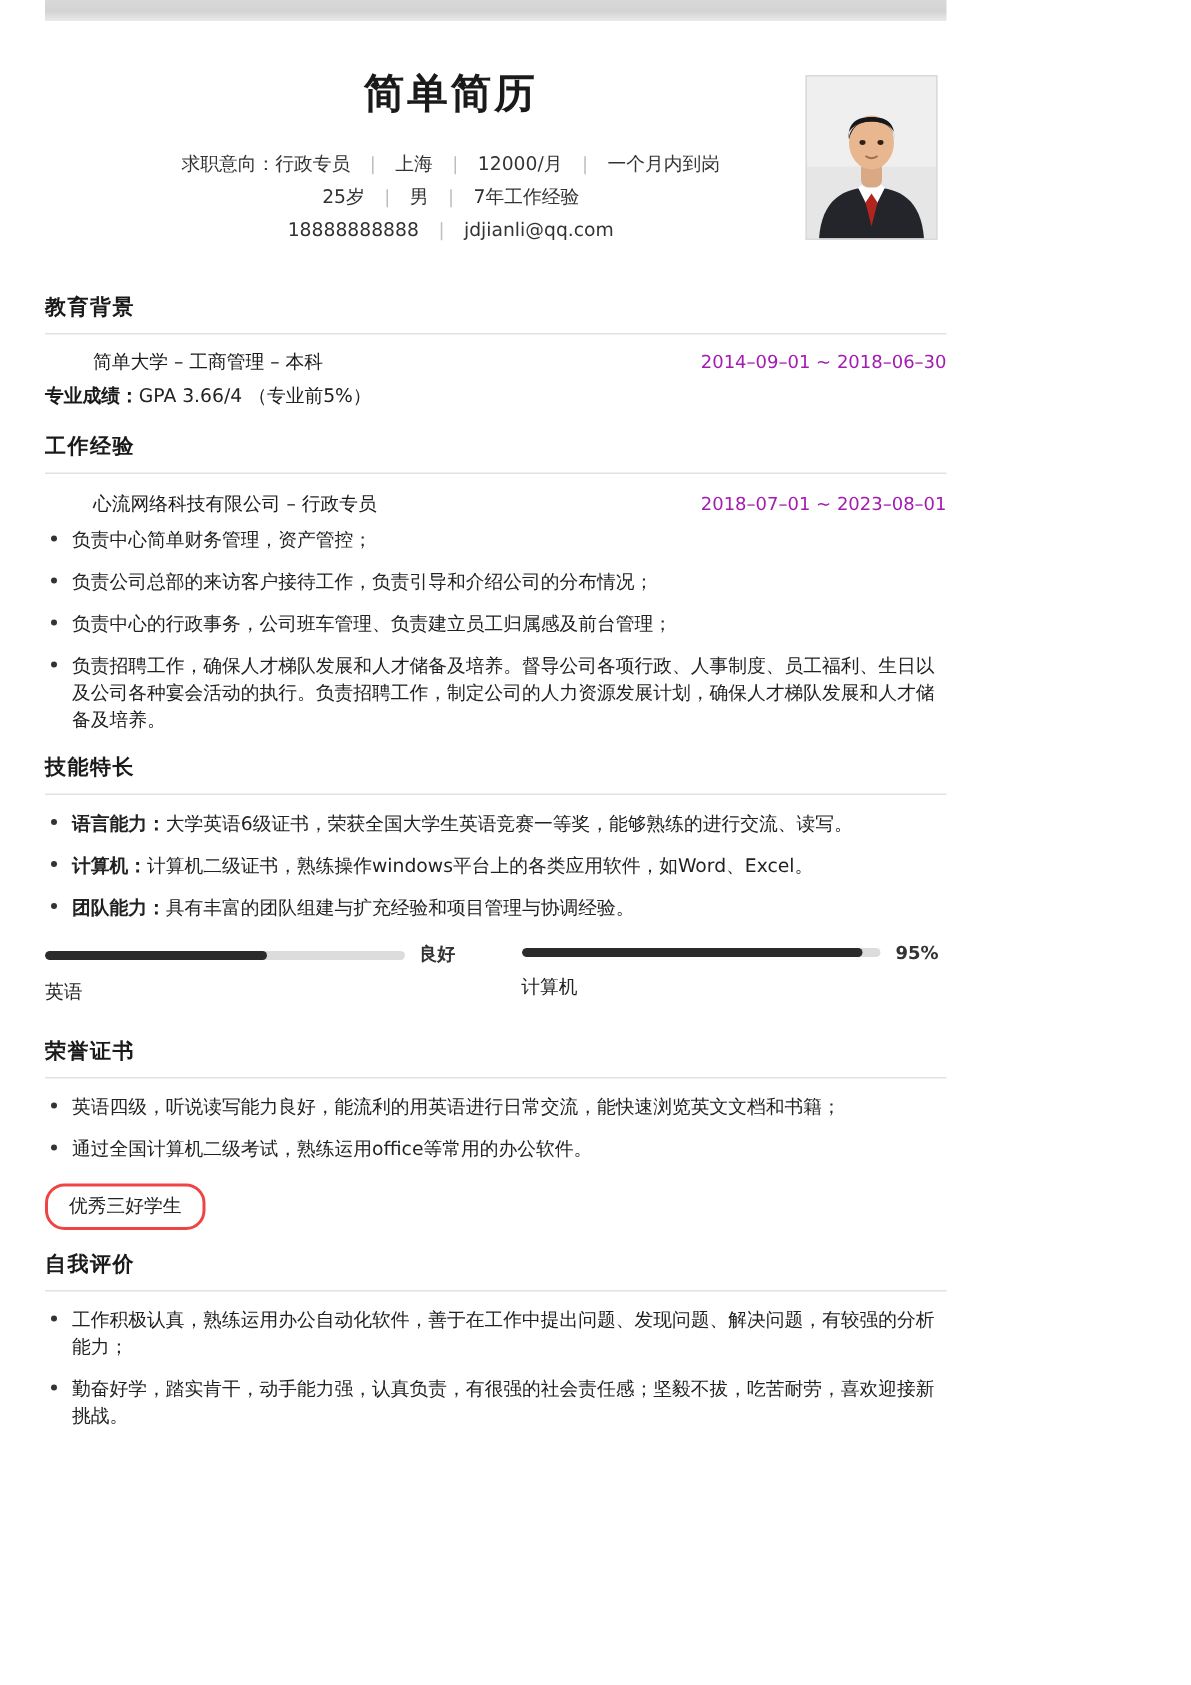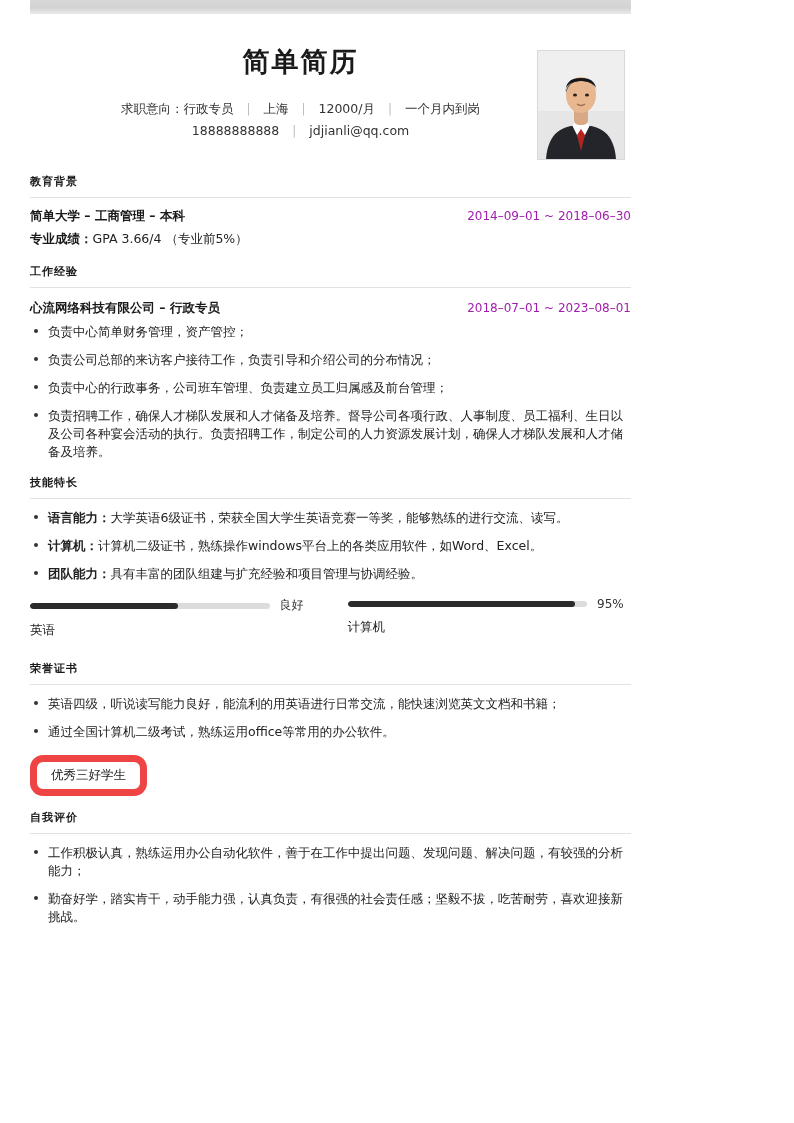--- a/index.html
+++ b/index.html
@@ -79,21 +79,21 @@
     background: #e9e9e9;
     overflow: hidden;
   }
   .photo svg { display: block; }
 
   
   .section {
     margin-top: 14px;
   }
   .section-title {
-    font-size: 11px;
+    font-size: 14px;
     font-weight: bold;
     color: #1a1a1a;
     margin: 0 0 8px 0;
     letter-spacing: 1px;
   }
   .hr {
     height: 1px;
     background: #e2e2e2;
     margin: 4px 0 10px 0;
   }
@@ -101,22 +101,23 @@
   .entry {
     margin-bottom: 6px;
   }
   .entry-head {
     display: flex;
     justify-content: space-between;
     align-items: baseline;
     font-size: 12.5px;
   }
   .entry-title {
-    font-weight: bold;
+    font-weight: normal;
     color: #1a1a1a;
+    margin-left: 32px;
   }
   .entry-date {
     color: #a21caf;
     font-size: 12px;
     white-space: nowrap;
     padding-left: 12px;
   }
   .kv {
     font-size: 12.5px;
     line-height: 22px;
@@ -164,20 +165,21 @@
     display: flex;
     gap: 34px;
   }
   .bar-block {
     flex: 1;
   }
   .bar-row {
     display: flex;
     align-items: center;
     gap: 10px;
+    font-weight: bold;
   }
   .bar-track {
     position: relative;
     flex: 1;
     height: 6px;
     background: #dcdcdc;
     border-radius: 3px;
     overflow: hidden;
   }
   .bar-fill {
@@ -198,21 +200,21 @@
     color: #222222;
     margin-top: 8px;
   }
 
   
   .tags {
     margin-top: 14px;
   }
   .tag {
     display: inline-block;
-    border: 7px solid #ef4444;
+    border: 2px solid #ef4444;
     border-radius: 13px;
     padding: 5px 14px;
     font-size: 12.5px;
     color: #222222;
     background: #ffffff;
   }
 </style>
 </head>
 <body>
 
@@ -227,20 +229,27 @@
 
       <div class="meta-lines">
         <div class="meta-line">
           <span>求职意向：行政专员</span>
           <span class="sep">|</span>
           <span>上海</span>
           <span class="sep">|</span>
           <span>12000/月</span>
           <span class="sep">|</span>
           <span>一个月内到岗</span>
+        </div>
+        <div class="meta-line">
+          <span>25岁</span>
+          <span class="sep">|</span>
+          <span>男</span>
+          <span class="sep">|</span>
+          <span>7年工作经验</span>
         </div>
         <div class="meta-line">
           <span>18888888888</span>
           <span class="sep">|</span>
           <span>jdjianli@qq.com</span>
         </div>
       </div>
 
       <div class="photo">
         <svg width="86" height="108" viewBox="0 0 86 108" xmlns="http://www.w3.org/2000/svg">

